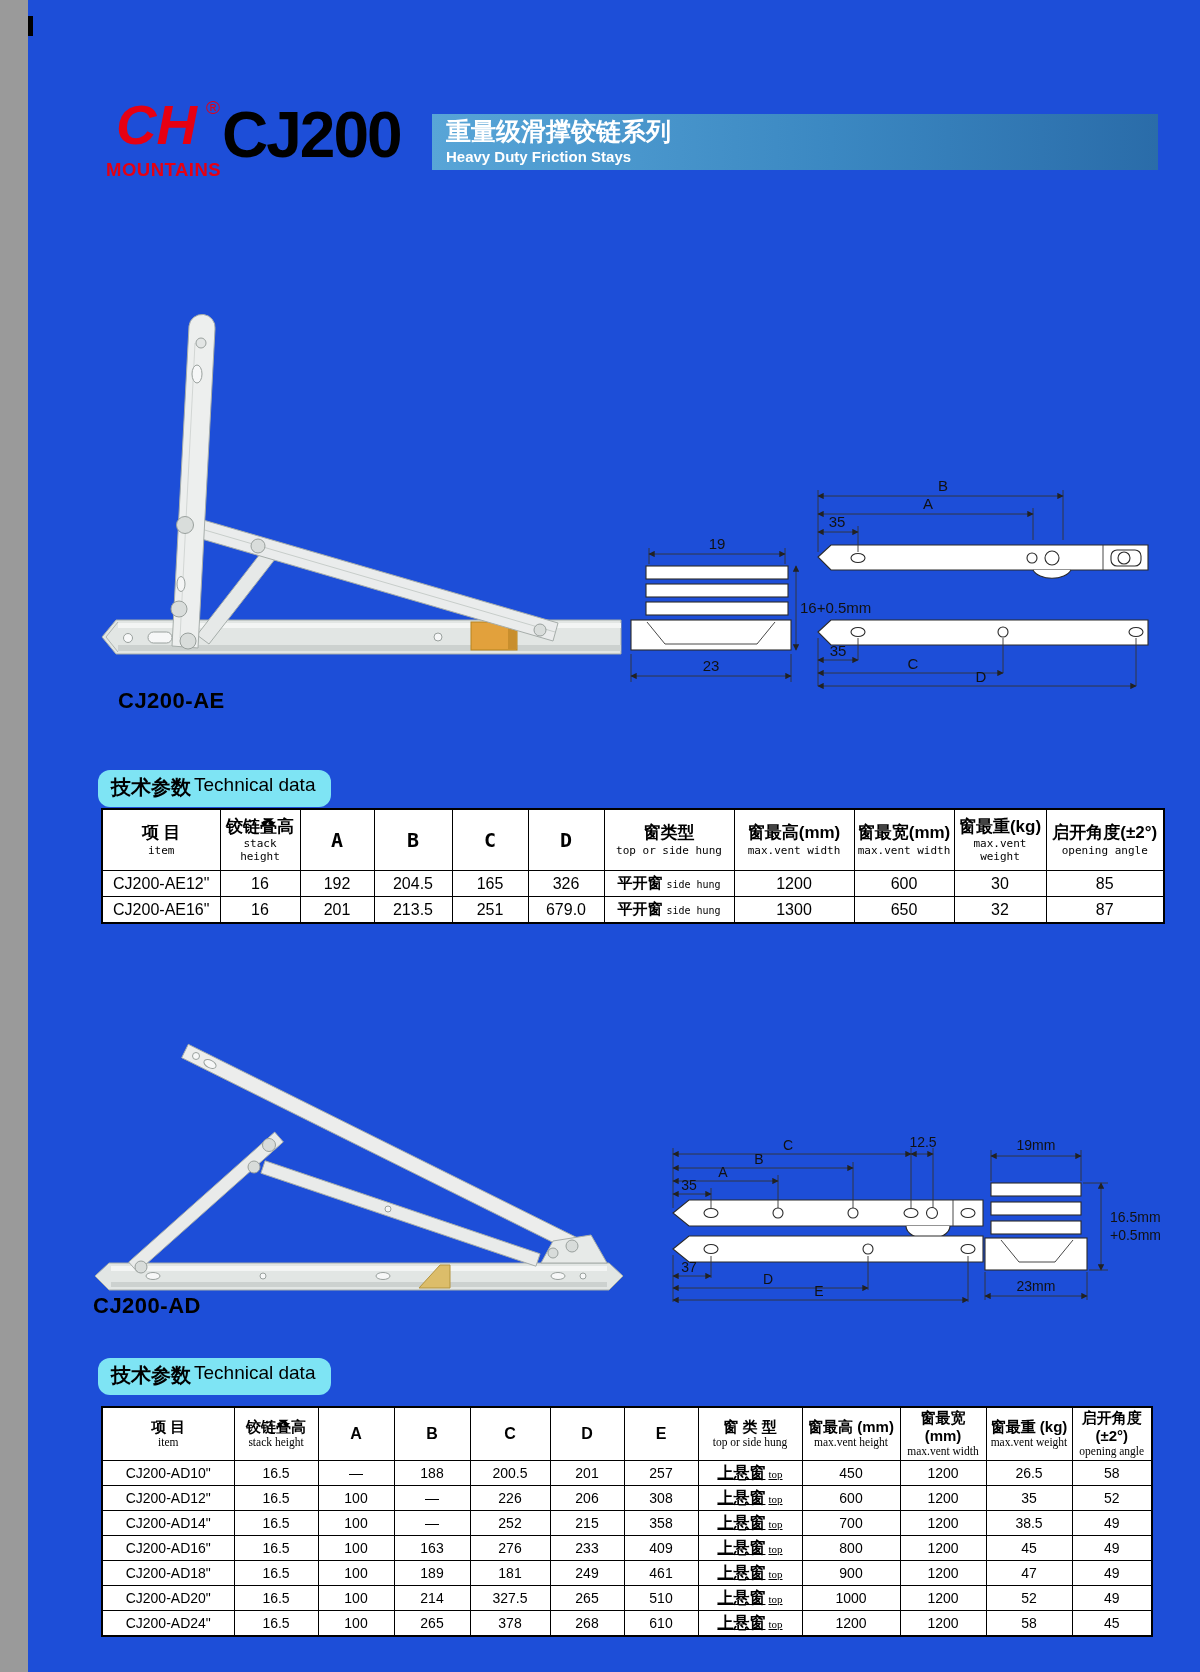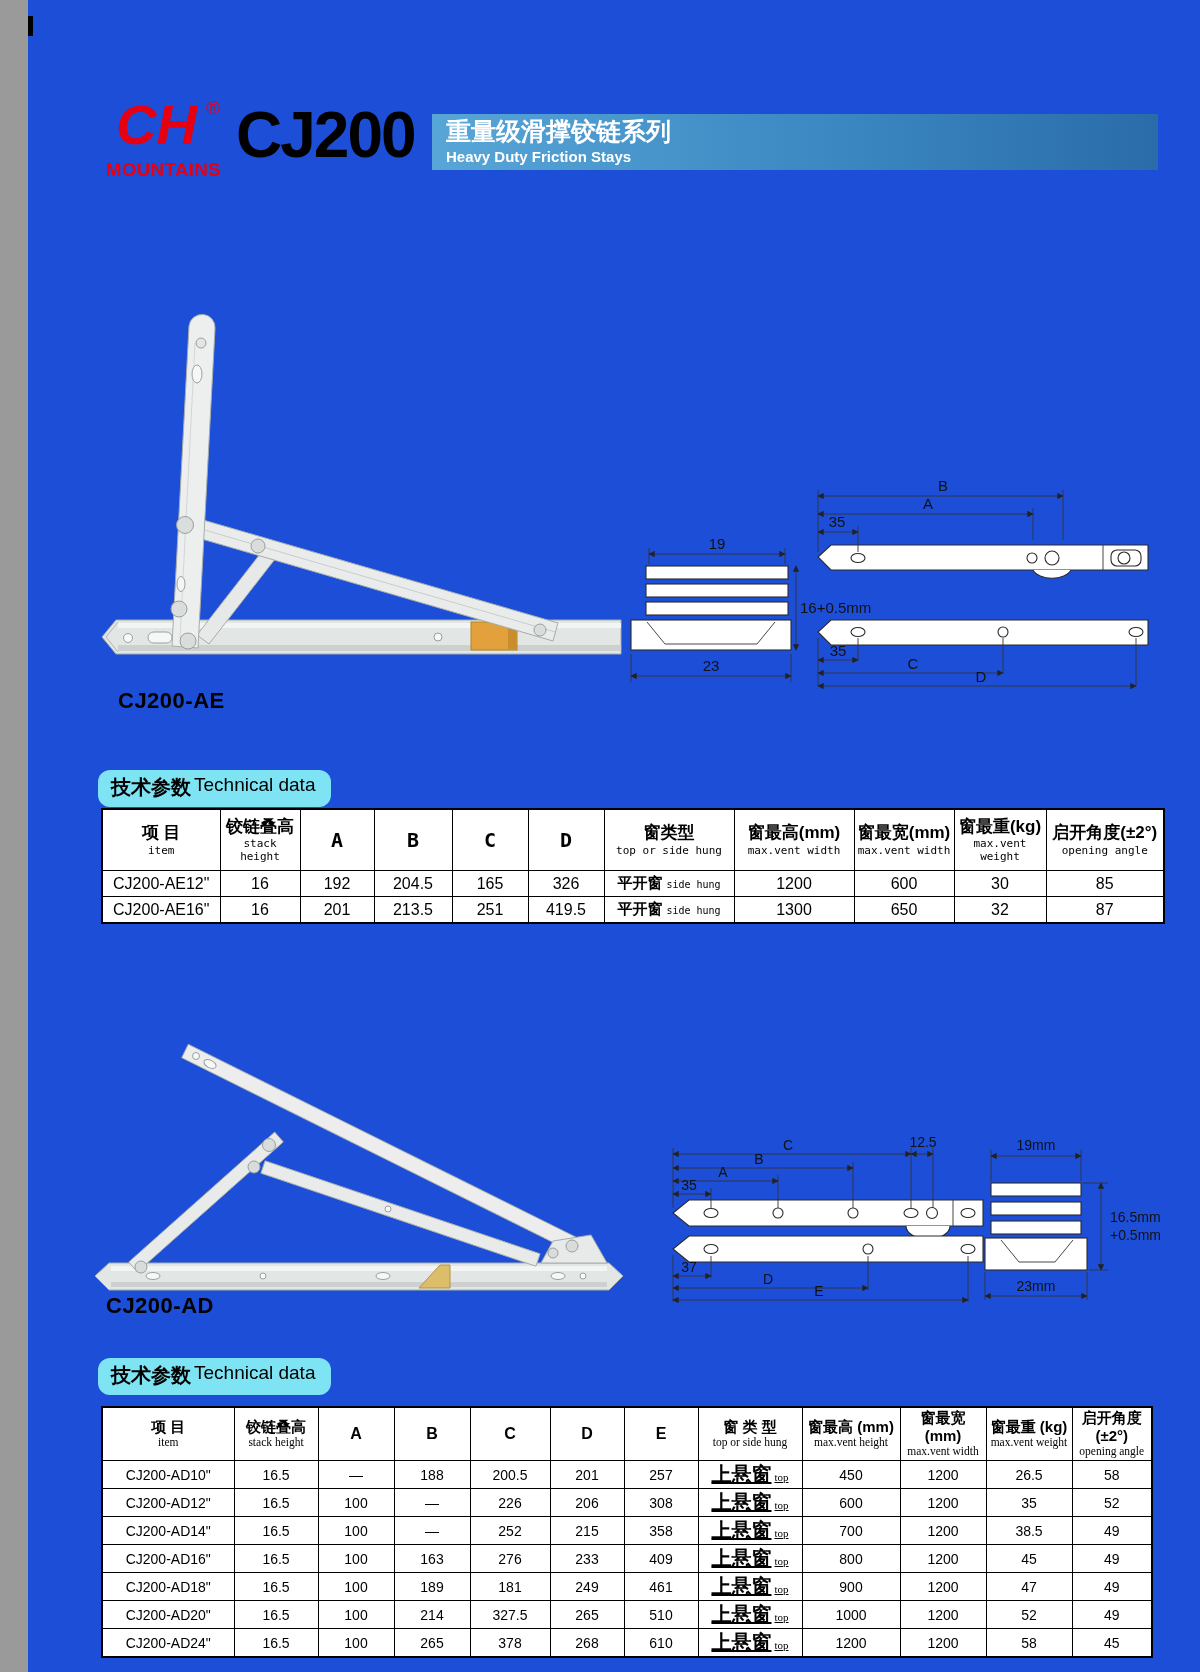--- a/index.html
+++ b/index.html
@@ -3,21 +3,21 @@
 <meta charset="utf-8">
 <title>CJ200</title>
 <style>
   html,body{margin:0;padding:0;background:#9a9a9a;}
   #page{position:relative;width:1200px;height:1672px;background:#1d4ed8;overflow:hidden;
         font-family:"Liberation Sans",sans-serif;color:#000;margin-left:28px;}
   .abs{position:absolute;}
   
   #reg-mark{left:0;top:16px;width:5px;height:20px;background:#000;}
   #logo{left:78px;top:88px;width:140px;height:96px;}
-  #model-title{left:208px;top:102px;font-size:64px;font-weight:900;letter-spacing:-2px;
+  #model-title{left:194px;top:102px;font-size:64px;font-weight:900;letter-spacing:-2px;
                font-family:"Liberation Sans",sans-serif;line-height:66px;}
   #banner{left:404px;top:114px;width:726px;height:56px;
           background:linear-gradient(90deg,var(--banner-start,#58a5d7) 0%,#3b88c2 55%,var(--banner-end,#2a6ca9) 100%);
           padding:3px 0 0 14px;box-sizing:border-box;}
   #banner .cn{font-size:25px;line-height:28px;font-weight:bold;color:#fff;}
   #banner .en{font-size:15px;line-height:23px;font-weight:bold;color:#fff;}
   
   .product-label{font-size:22px;font-weight:bold;letter-spacing:0.5px;}
   
   .badge{display:inline-flex;align-items:flex-start;background:var(--badge-cyan,#7ee4f4);
@@ -35,21 +35,21 @@
   .t1 thead th{height:60px;}
   .t1 td{font-size:16px;height:25px;}
   .t1 .wt-cn{font-size:15px;font-weight:bold;}
   .t1 .wt-en{font-size:10px;font-family:"DejaVu Sans Mono",monospace;margin-left:4px;}
   .t2{left:73px;top:1406px;width:1050px;}
   .t2 thead th{height:52px;}
   .t2 .h-cn{font-size:15px;}
   .t2 .h-en{font-size:11.5px;font-family:"Liberation Serif",serif;}
   .t2 th.letter .h-cn{font-size:16px;font-family:"Liberation Sans",sans-serif;}
   .t2 td{font-size:14px;height:24px;}
-  .t2 .wt-cn{font-size:20px;font-weight:bold;}
+  .t2 .wt-cn{font-size:16px;font-weight:bold;}
   .t2 .wt-en{font-size:11px;font-family:"Liberation Serif",serif;margin-left:3px;}
   .t2 td.wintype span{text-decoration:underline;}
   
   svg text{font-family:"Liberation Sans",sans-serif;}
   .dline{stroke:#333;stroke-width:0.9;fill:none;}
   .part{stroke:#2a2a2a;stroke-width:1.1;fill:#fff;}
   .yellow{fill:var(--accent-yellow,#e2a13c);stroke:#b5831f;stroke-width:1;}
   .yellow2{fill:#dcbd6a;stroke:#b3943f;stroke-width:1;}
 </style>
 </head>
@@ -246,21 +246,21 @@
           <td>600</td>
           <td>30</td>
           <td>85</td>
         </tr>
         <tr>
           <td>CJ200-AE16"</td>
           <td>16</td>
           <td>201</td>
           <td>213.5</td>
           <td>251</td>
-          <td>419.5</td>
+          <td>679.0</td>
           <td class="wintype"><span class="wt-cn">平开窗</span><span class="wt-en">side hung</span></td>
           <td>1300</td>
           <td>650</td>
           <td>32</td>
           <td>87</td>
         </tr>
       </tbody>
   </table>
 
   <svg class="abs" style="left:55px;top:945px" width="550" height="350" viewBox="0 0 550 350">
@@ -363,21 +363,21 @@
       <text x="66" y="222">37</text>
       <text x="145" y="234">D</text>
       <text x="196" y="246">E</text>
       <text x="413" y="100">19mm</text>
       <text x="487" y="172" text-anchor="start">16.5mm</text>
       <text x="487" y="190" text-anchor="start">+0.5mm</text>
       <text x="413" y="241">23mm</text>
     </g>
   </svg>
 
-  <div class="abs product-label" style="left:78px;top:1293px">CJ200-AD</div>
+  <div class="abs product-label" style="left:65px;top:1293px">CJ200-AD</div>
 
   <div class="abs badge" style="left:70px;top:1358px">
     <span class="badge-cn">技术参数</span>
     <span class="badge-en">Technical data</span>
   </div>
 
   <table class="abs ptable t2">
     <colgroup>
         <col style="width:132px">
         <col style="width:84px">

